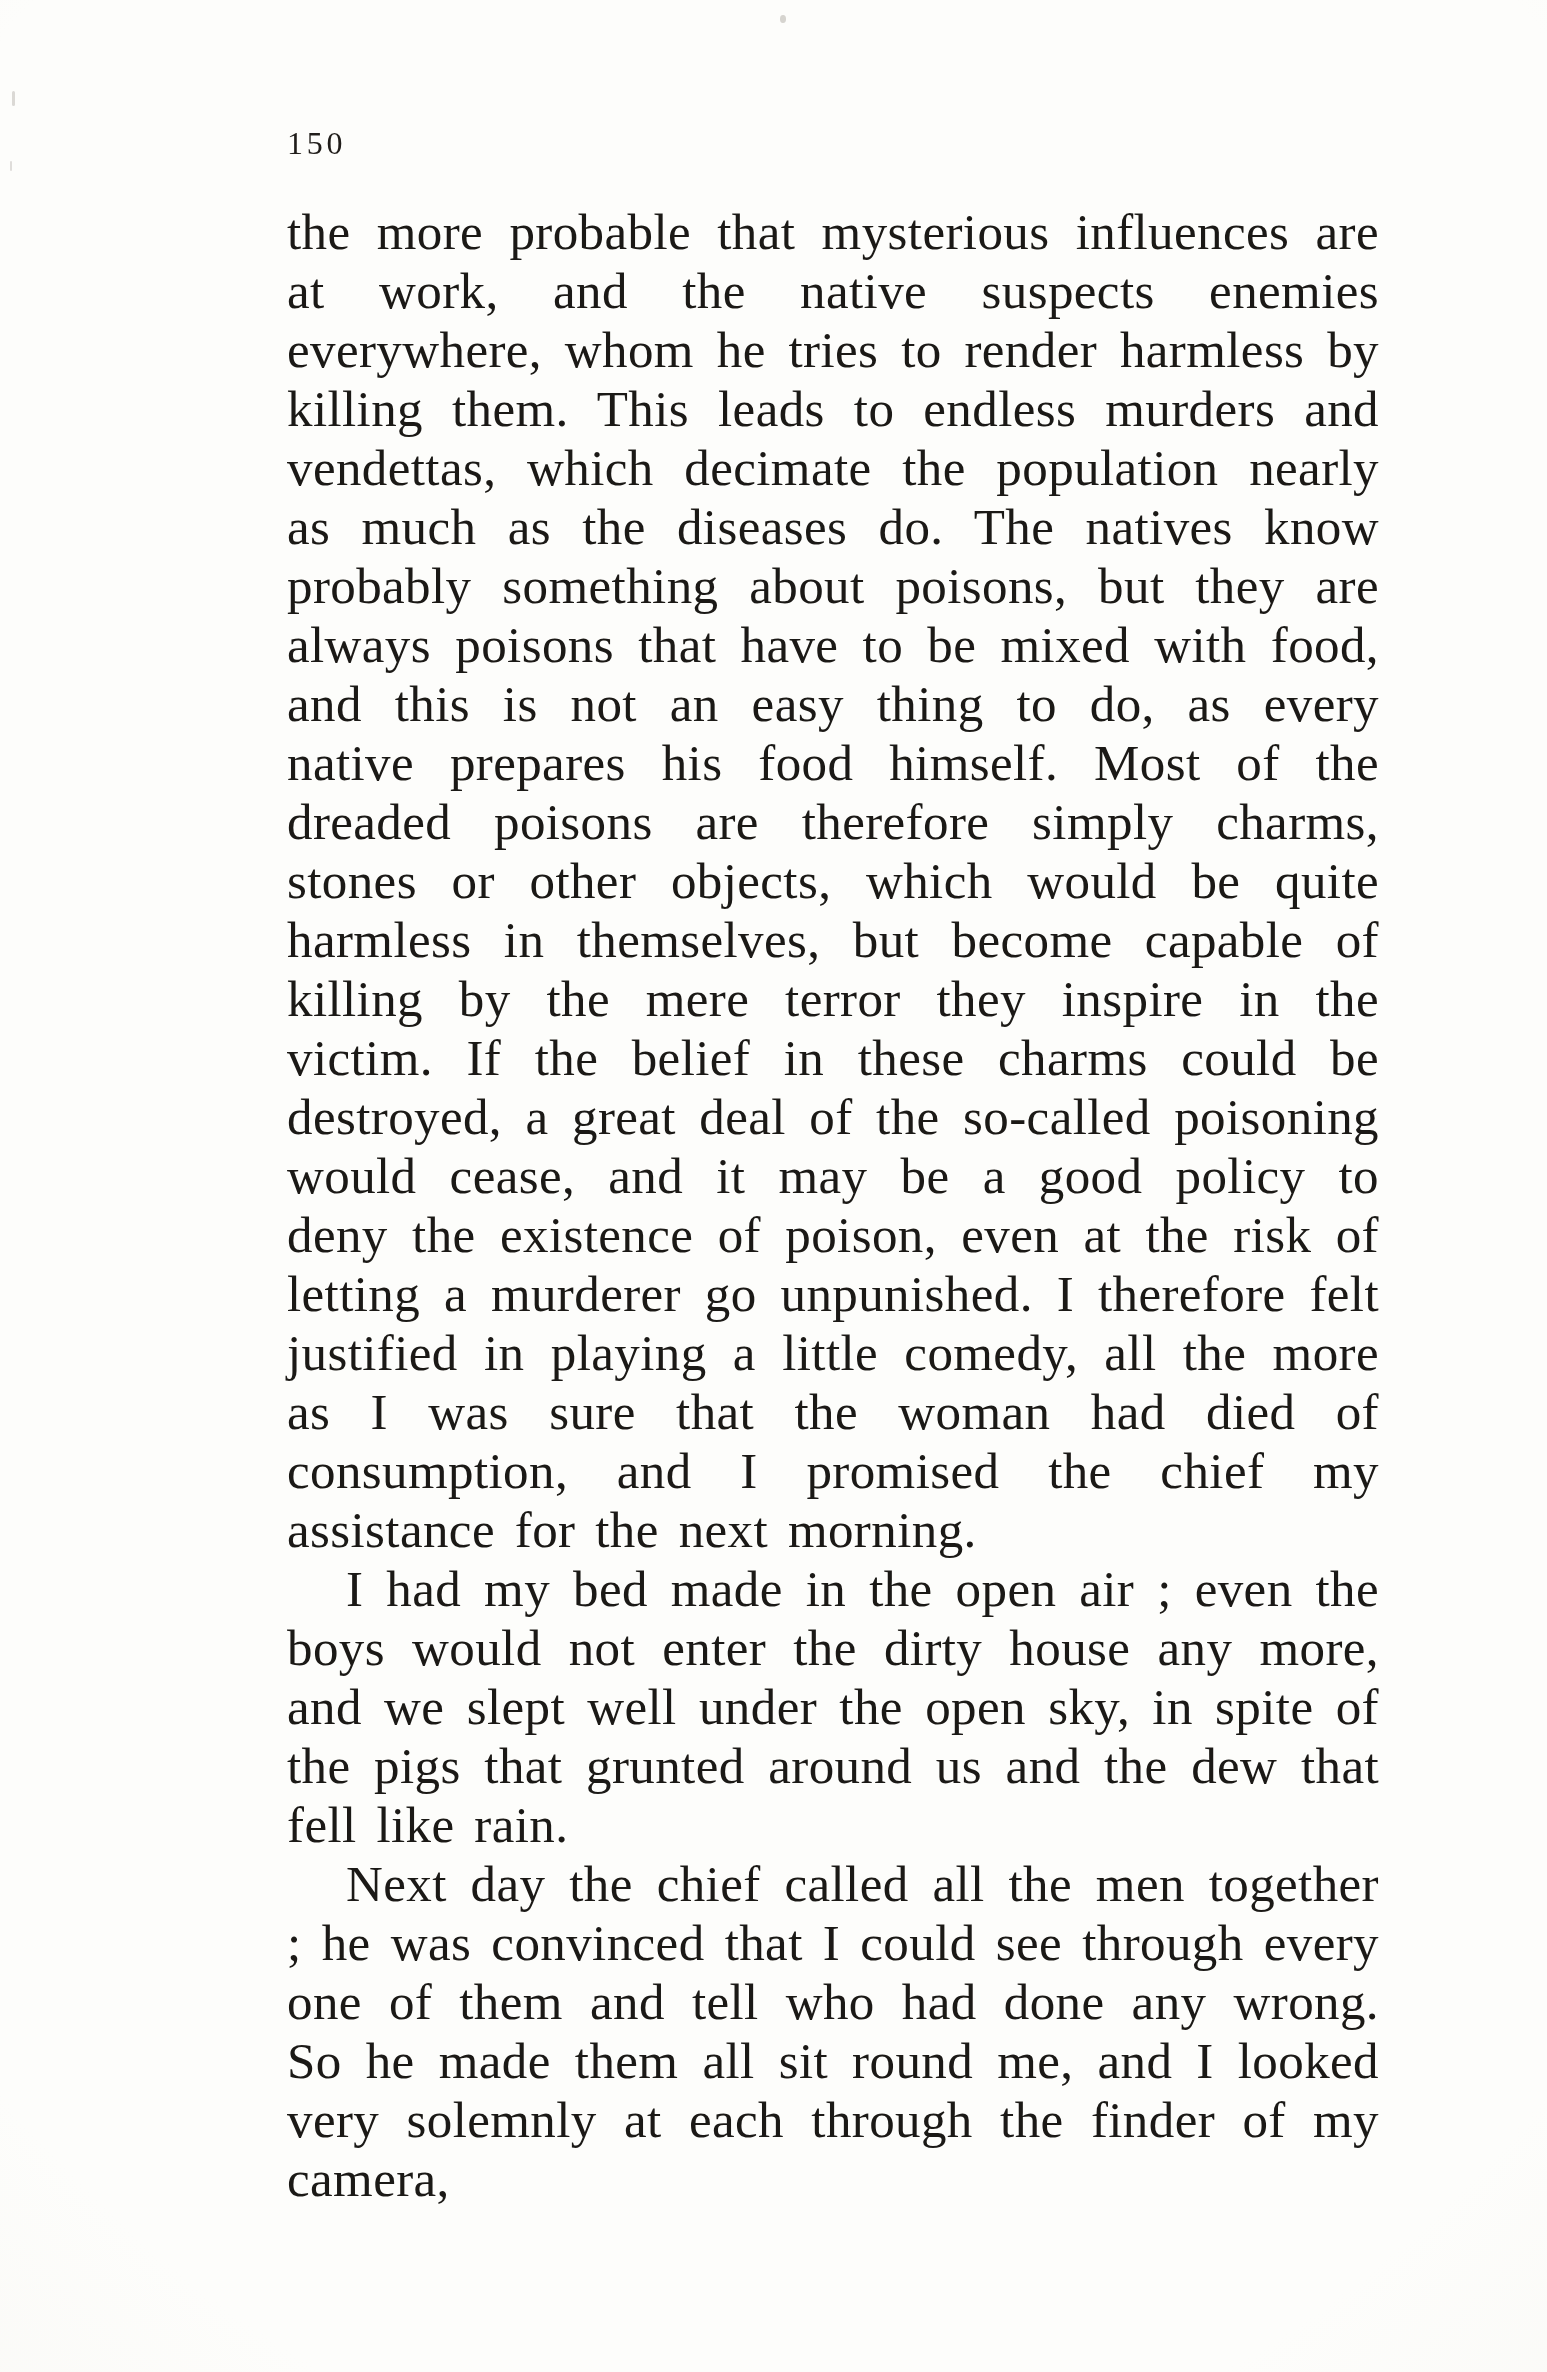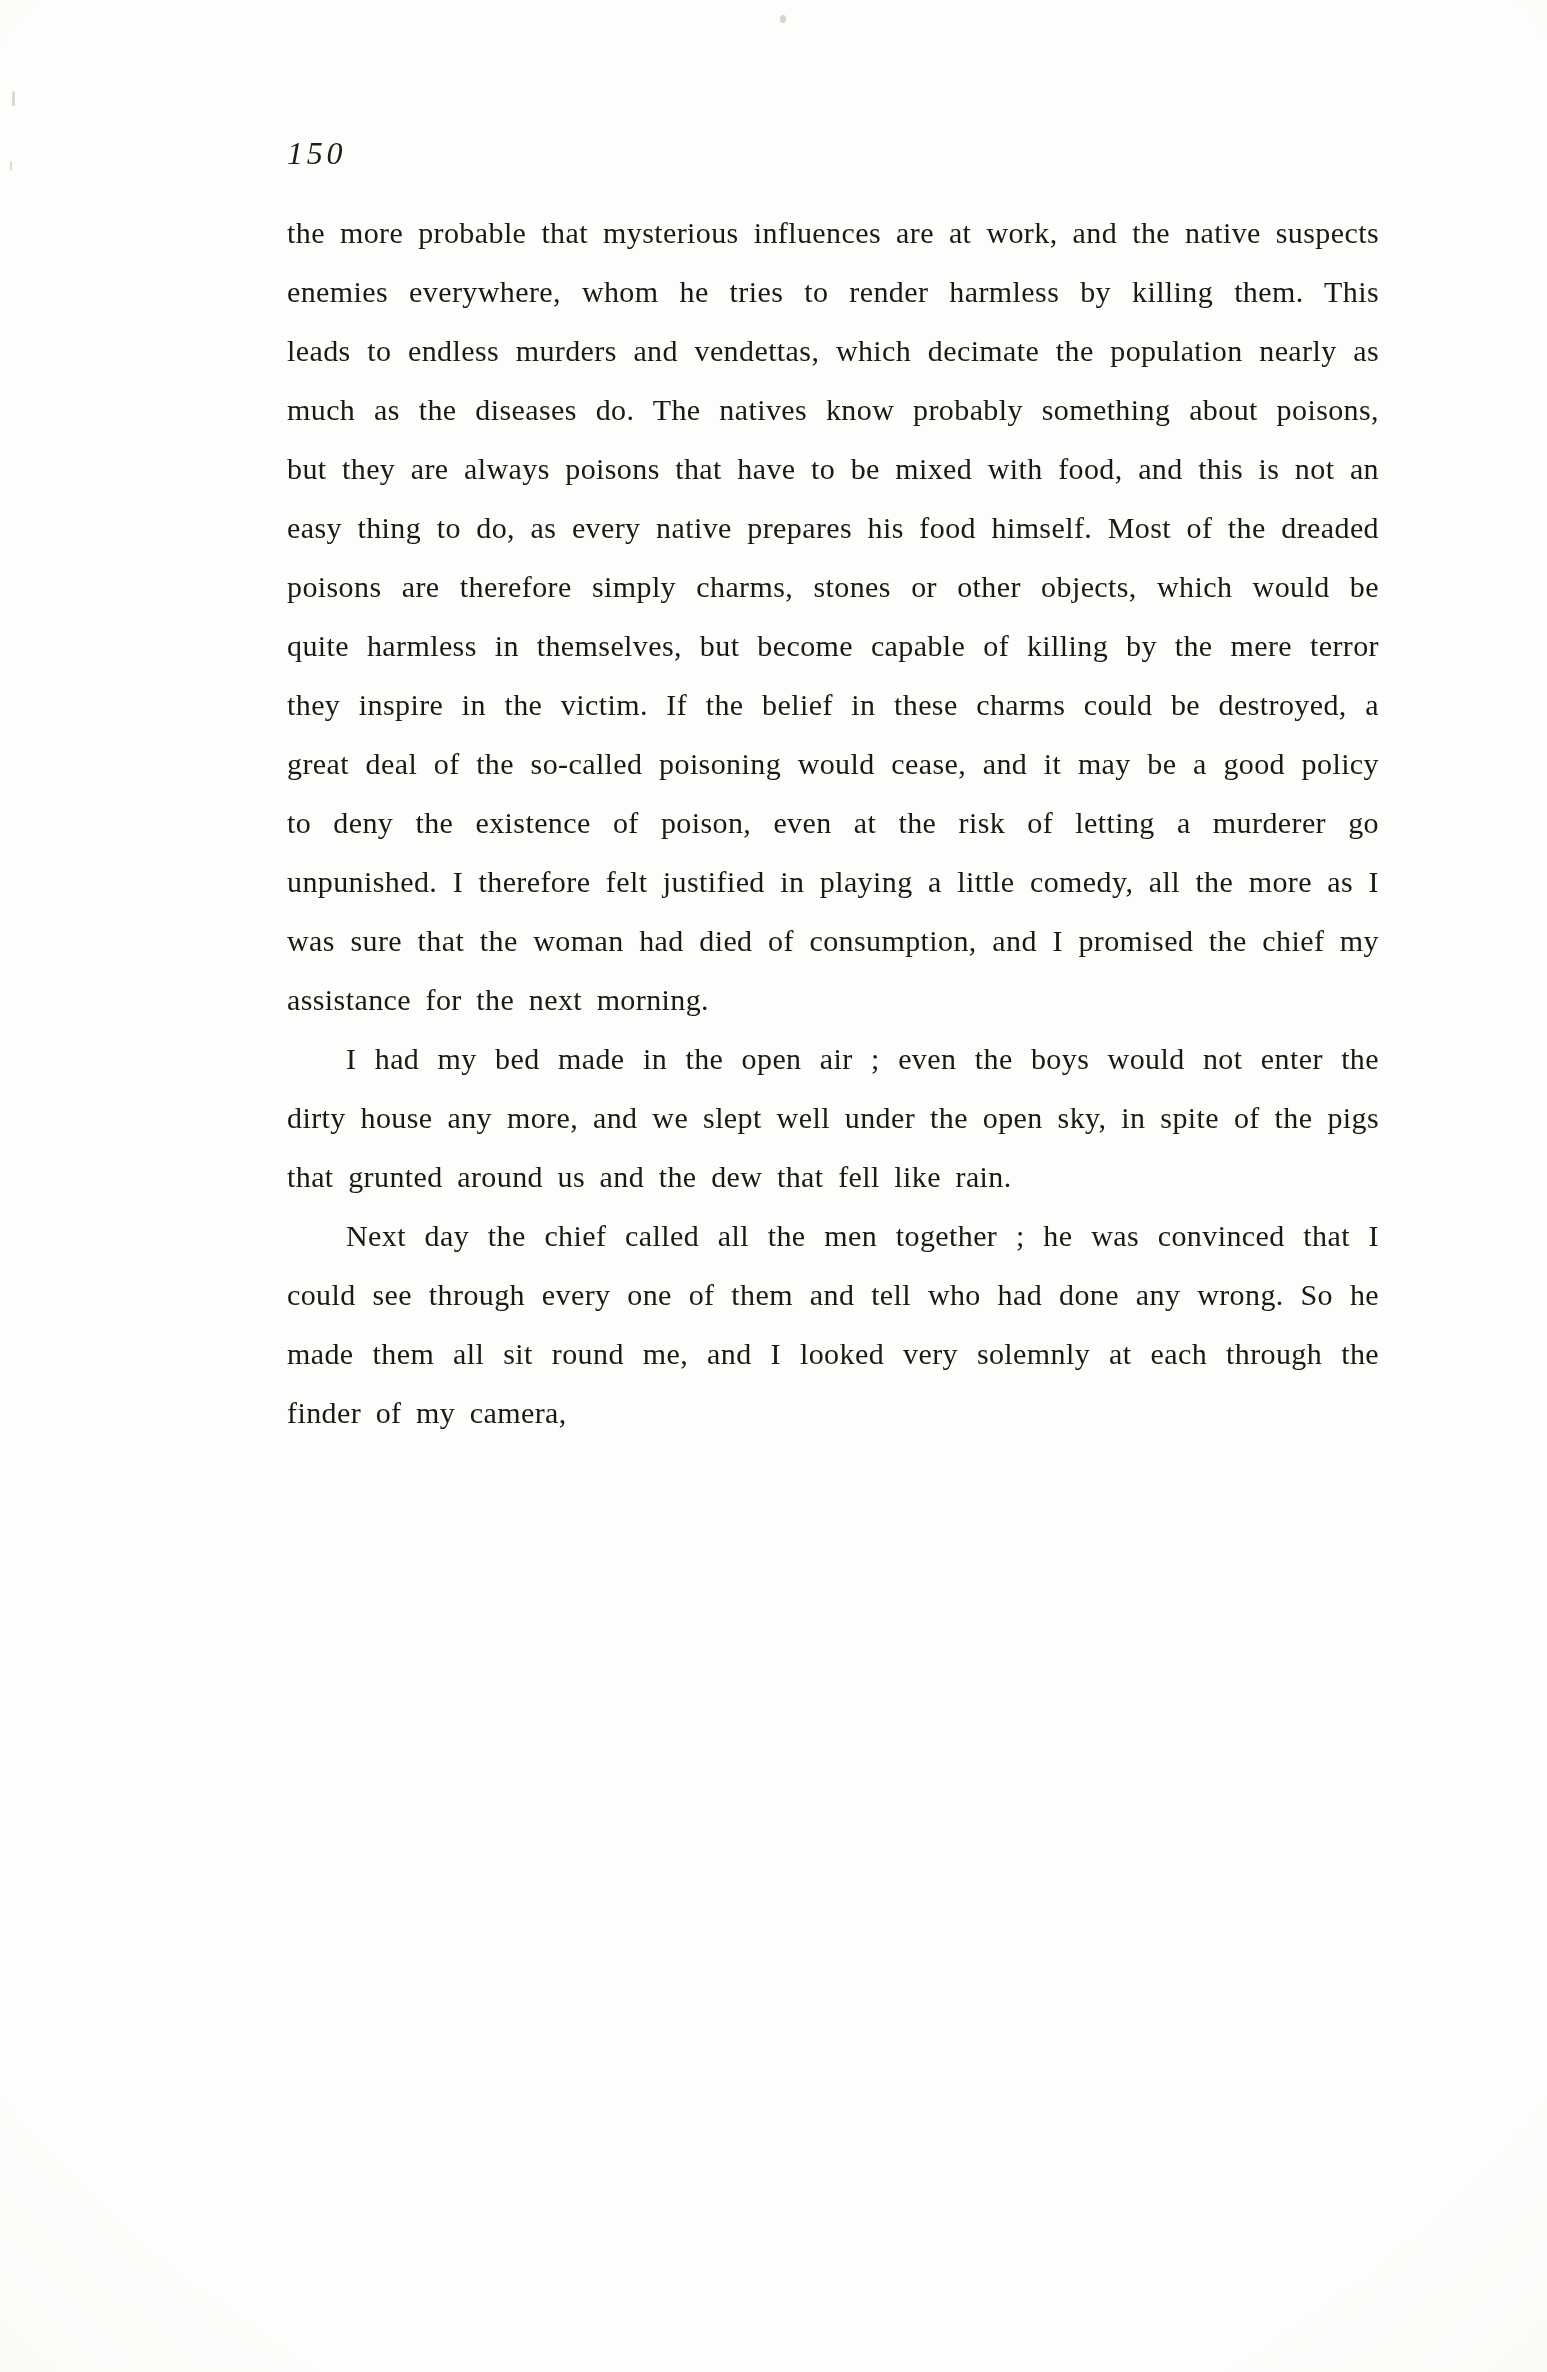--- a/index.html
+++ b/index.html
@@ -27,34 +27,33 @@
   .running-head {
     position: relative;
     height: 50px;
     margin-bottom: 38px;
     font-size: 33px;
     color: #201d1a;
   }
   .page-number {
     position: absolute;
     left: 0;
-    top: 20px;
+    top: 10px;
     letter-spacing: 3.8px;
     font-size: 32px;
-    font-style: italic;
   }
   .running-title {
     display: block;
     text-align: center;
     letter-spacing: 2.4px;
     word-spacing: 5.7px;
   }
   .body-text p {
     margin: 0;
-    font-size: 30px;
+    font-size: 51px;
     line-height: 59px;
     text-align: justify;
     text-align-last: left;
     letter-spacing: 0.4px;
     word-spacing: 6.7px;
   }
   .body-text p.indent {
     text-indent: 59px;
   }
   

